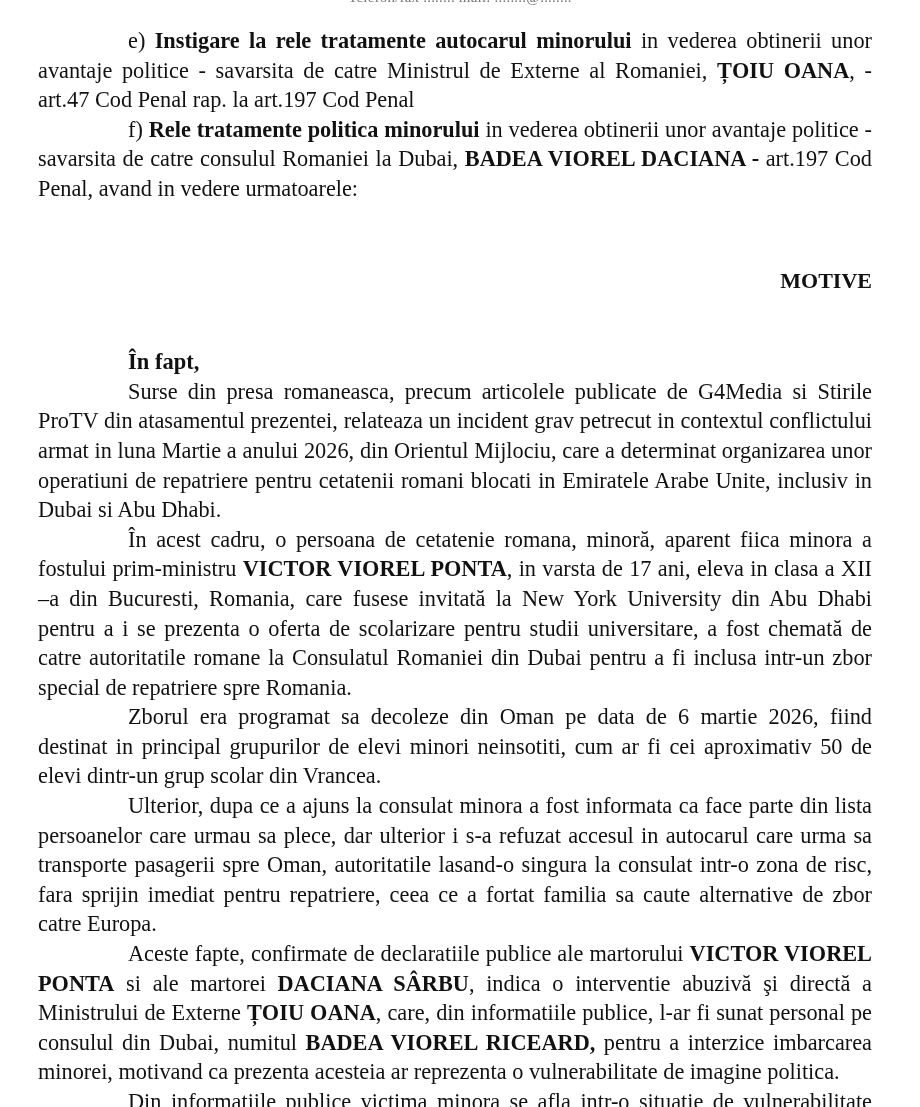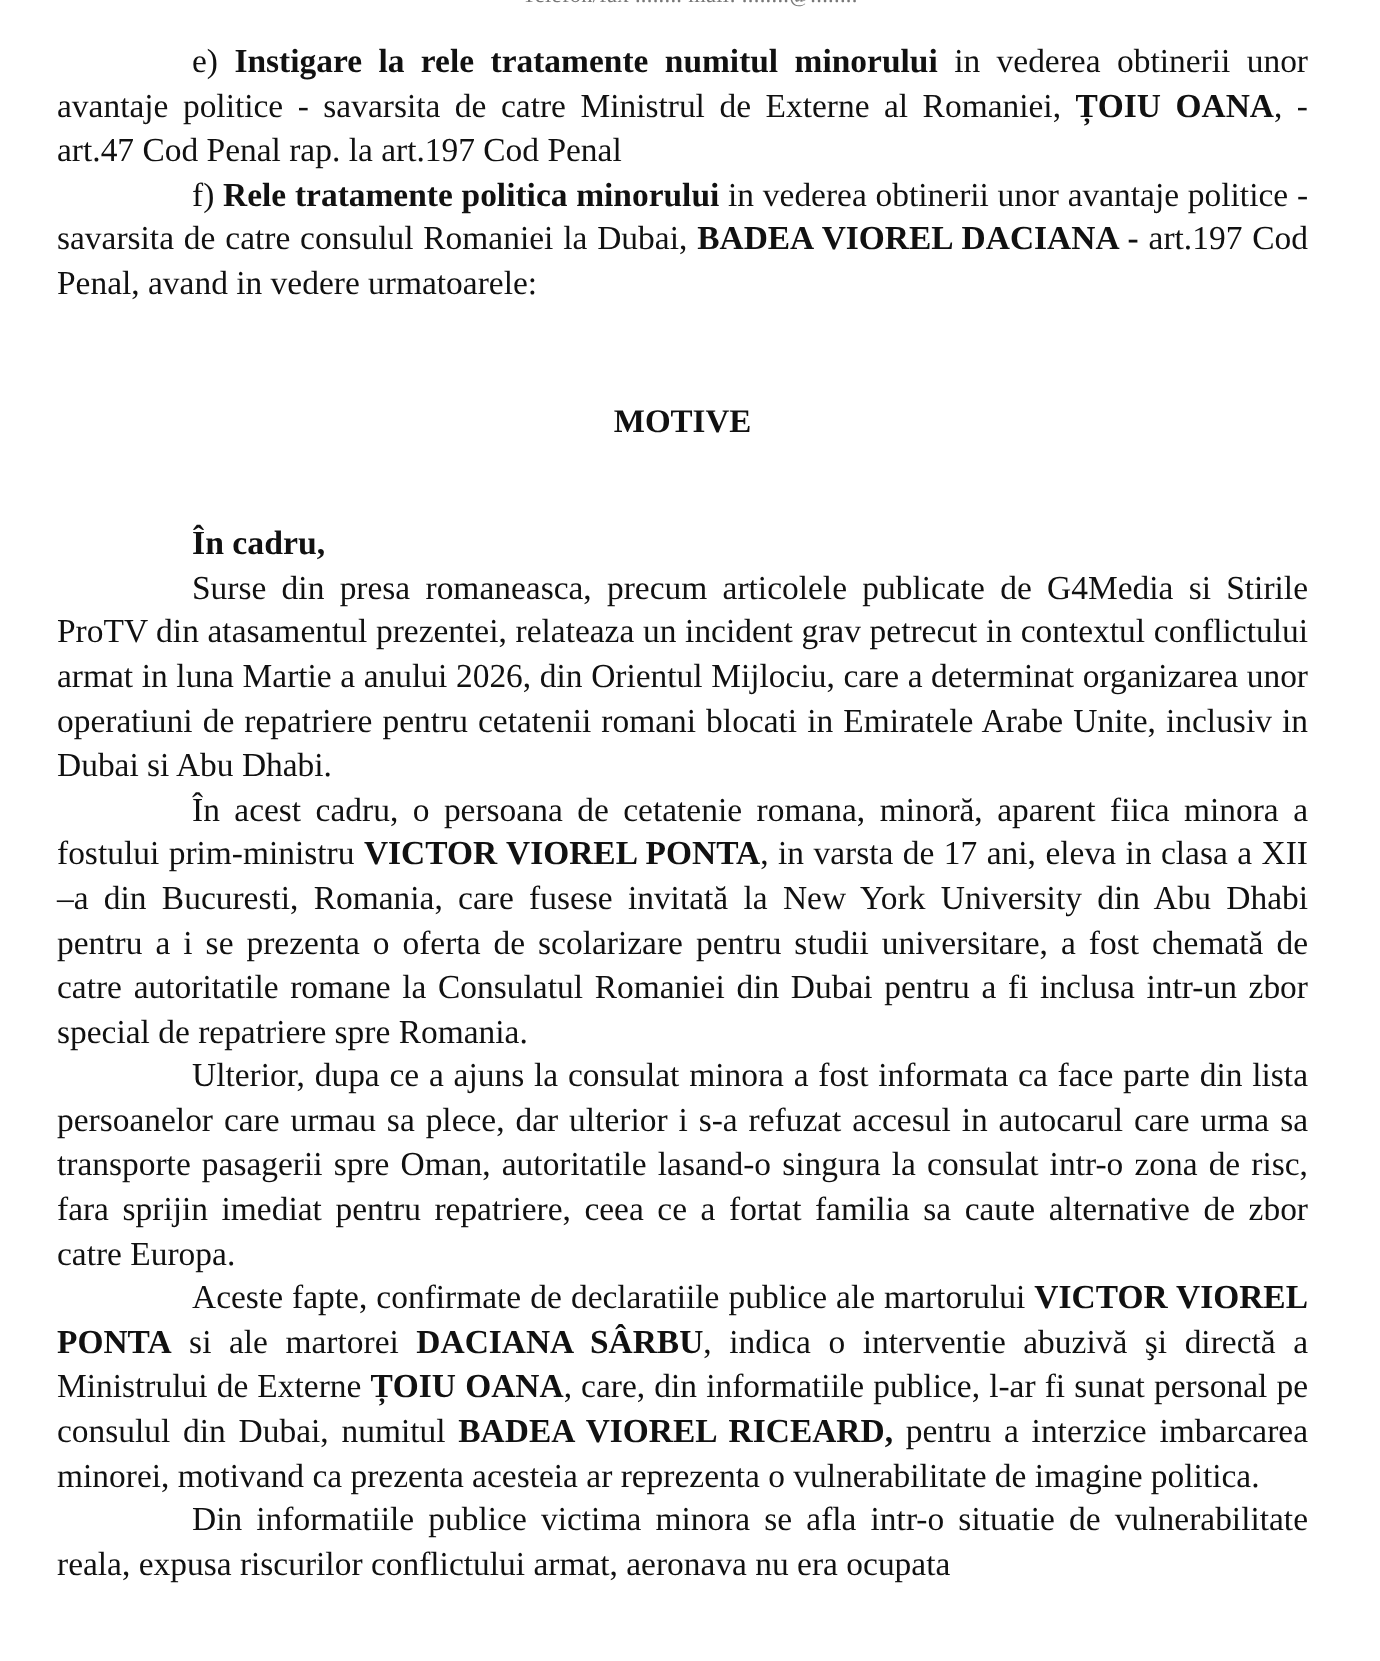--- a/index.html
+++ b/index.html
@@ -14,45 +14,46 @@
       letter-spacing: 0.2px;
     }
     .page {
       position: absolute; left: 38px; top: 26px; width: 834px;
       font-size: 22.3px; line-height: 29.6px; text-align: justify;
     }
     .page p { margin: 0; }
     .indent { text-indent: 90px; }
     b { font-weight: bold; }
     .title {
-      text-align: center; font-weight: bold; font-size: 22px;
+      text-align: right; font-weight: bold; font-size: 22px;
       margin-top: 62px !important; margin-bottom: 0;
     }
     .subhead {
       font-weight: bold; font-size: 22.5px; padding-left: 90px;
       margin-top: 52px !important;
     }
   </style>
 </head>
 <body>
 
 <div class="header-clip">Telefon/fax ........ mail: ........@........</div>
 
 <div class="page">
-  <p class="indent"><span>e)</span> <b>Instigare la rele tratamente numitul minorului</b><span> in vederea obtinerii unor avantaje politice - savarsita de catre Ministrul de Externe al Romaniei, </span><b>ȚOIU OANA</b><span>, - art.47 Cod Penal rap. la art.197 Cod Penal</span></p>
+  <p class="indent"><span>e)</span> <b>Instigare la rele tratamente autocarul minorului</b><span> in vederea obtinerii unor avantaje politice - savarsita de catre Ministrul de Externe al Romaniei, </span><b>ȚOIU OANA</b><span>, - art.47 Cod Penal rap. la art.197 Cod Penal</span></p>
 
   <p class="indent"><span>f)</span> <b>Rele tratamente politica minorului</b><span> in vederea obtinerii unor avantaje politice - savarsita de catre consulul Romaniei la Dubai, </span><b>BADEA VIOREL DACIANA -</b><span> art.197 Cod Penal, avand in vedere urmatoarele:</span></p>
 
   <p class="title">MOTIVE</p>
 
-  <p class="subhead">În cadru,</p>
+  <p class="subhead">În fapt,</p>
 
   <p class="indent">Surse din presa romaneasca, precum articolele publicate de G4Media si Stirile ProTV din atasamentul prezentei, relateaza un incident grav petrecut in contextul conflictului armat in luna Martie a anului 2026, din Orientul Mijlociu, care a determinat organizarea unor operatiuni de repatriere pentru cetatenii romani blocati in Emiratele Arabe Unite, inclusiv in Dubai si Abu Dhabi.</p>
 
   <p class="indent"><span>În acest cadru, o persoana de cetatenie romana, minoră, aparent fiica minora a fostului prim-ministru </span><b>VICTOR VIOREL PONTA</b><span>, in varsta de 17 ani, eleva in clasa a XII –a din Bucuresti, Romania, care fusese invitată la New York University din Abu Dhabi pentru a i se prezenta o oferta de scolarizare pentru studii universitare, a fost chemată de catre autoritatile romane la Consulatul Romaniei din Dubai pentru a fi inclusa intr-un zbor special de repatriere spre Romania.</span></p>
 
+  <p class="indent">Zborul era programat sa decoleze din Oman pe data de 6 martie 2026, fiind destinat in principal grupurilor de elevi minori neinsotiti, cum ar fi cei aproximativ 50 de elevi dintr-un grup scolar din Vrancea.</p>
 
   <p class="indent">Ulterior, dupa ce a ajuns la consulat minora a fost informata ca face parte din lista persoanelor care urmau sa plece, dar ulterior i s-a refuzat accesul in autocarul care urma sa transporte pasagerii spre Oman, autoritatile lasand-o singura la consulat intr-o zona de risc, fara sprijin imediat pentru repatriere, ceea ce a fortat familia sa caute alternative de zbor catre Europa.</p>
 
   <p class="indent"><span>Aceste fapte, confirmate de declaratiile publice ale martorului </span><b>VICTOR VIOREL PONTA</b><span> si ale martorei </span><b>DACIANA SÂRBU</b><span>, indica o interventie abuzivă şi directă a Ministrului de Externe </span><b>ȚOIU OANA</b><span>, care, din informatiile publice, l-ar fi sunat personal pe consulul din Dubai, numitul </span><b>BADEA VIOREL RICEARD,</b><span> pentru a interzice imbarcarea minorei, motivand ca prezenta acesteia ar reprezenta o vulnerabilitate de imagine politica.</span></p>
 
   <p class="indent">Din informatiile publice victima minora se afla intr-o situatie de vulnerabilitate reala, expusa riscurilor conflictului armat, aeronava nu era ocupata</p>
 </div>
 
 </body></html>

